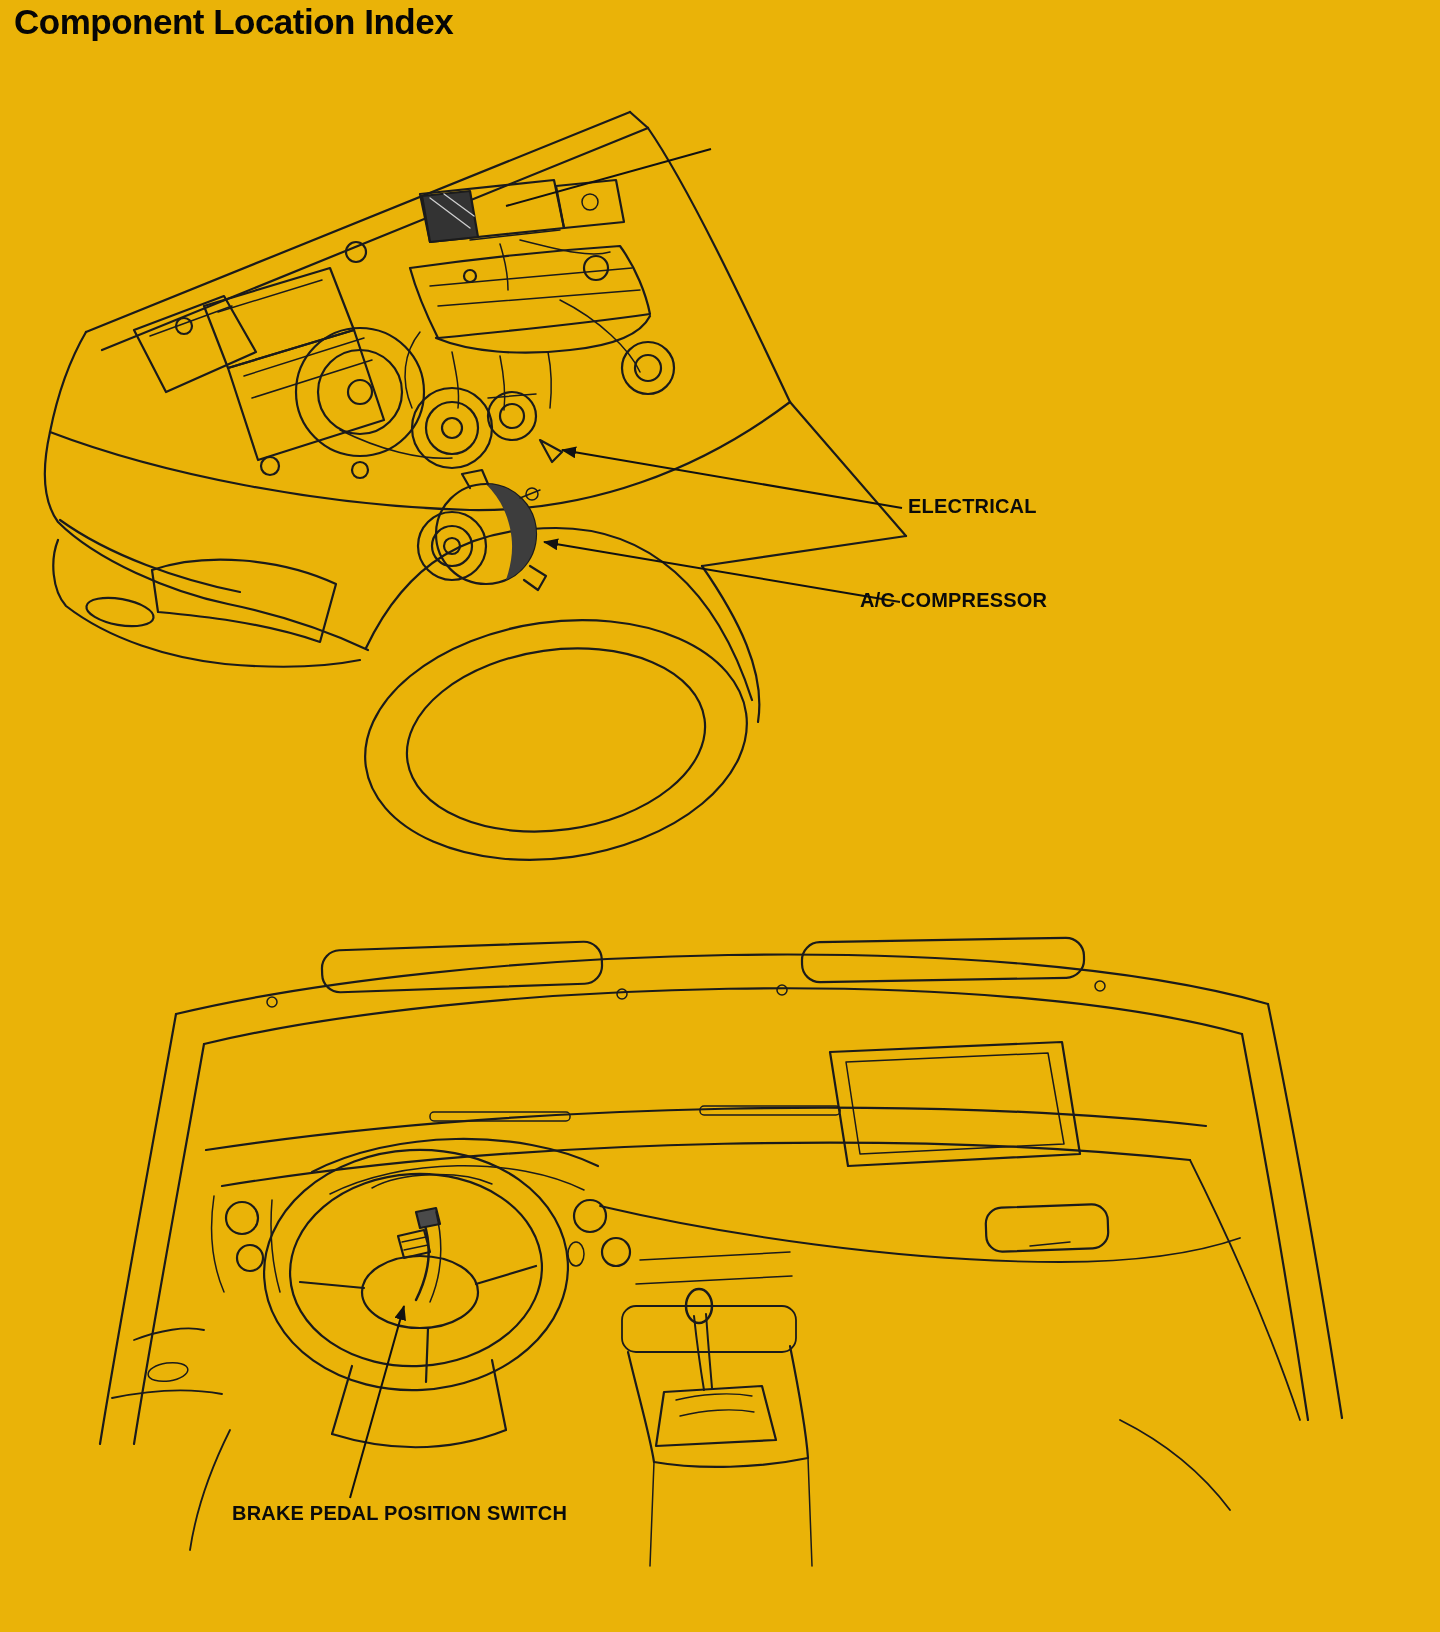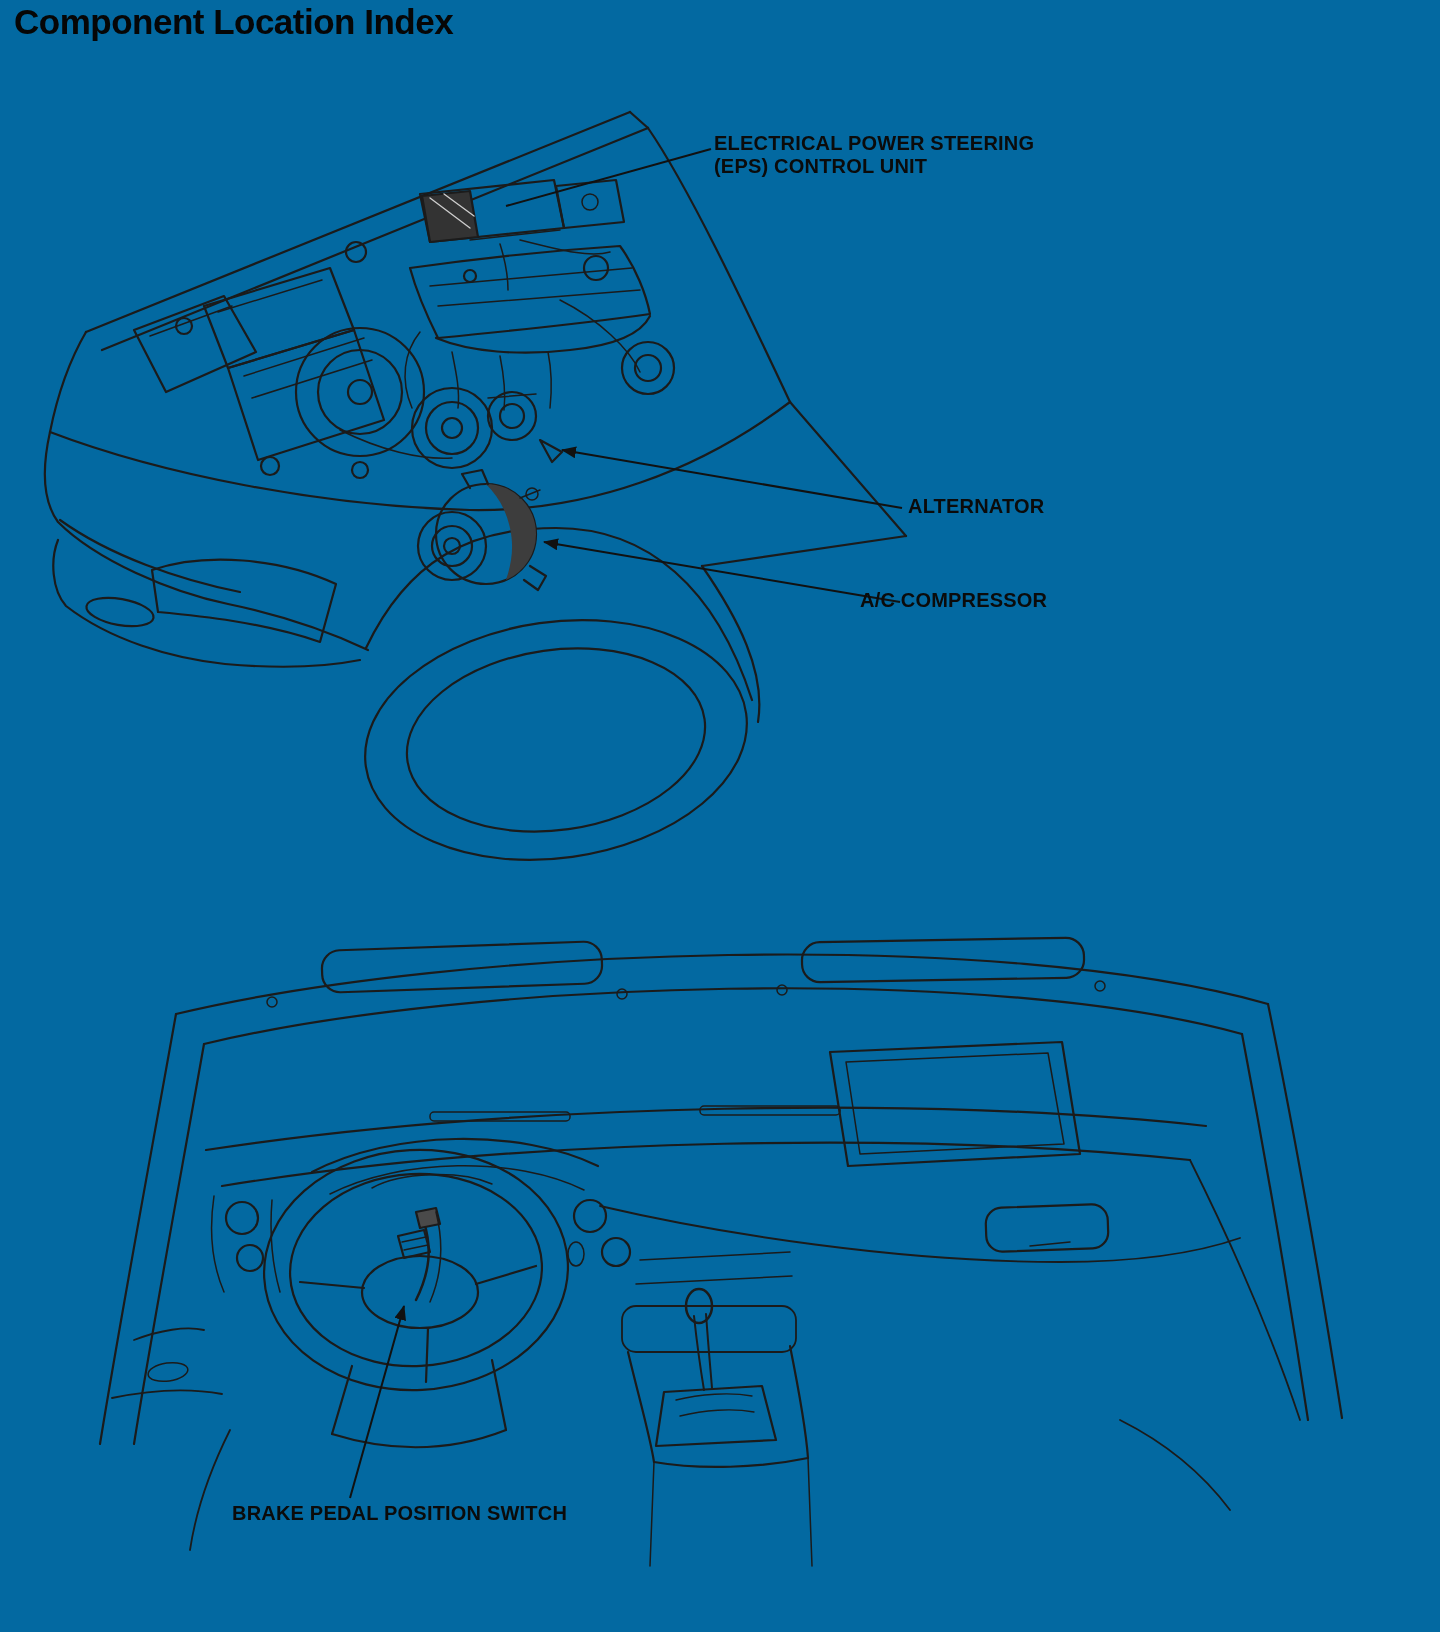--- a/index.html
+++ b/index.html
@@ -3,21 +3,21 @@
 <meta charset="utf-8">
 <style>
   html,body{margin:0;padding:0;}
   body{
     width:1440px;height:1632px;
     background:#ffffff;
     font-family:"Liberation Sans", sans-serif;
     position:relative;
     overflow:hidden;
   }
-  .page{position:absolute;inset:0;background:#0369a1;}
+  .page{position:absolute;inset:0;background:#eab308;}
   .title{
     position:absolute;left:14px;top:2px;
     font-size:35px;font-weight:700;color:#060606;
     letter-spacing:-0.5px;
   }
   .lbl{
     position:absolute;
     font-weight:700;
     font-size:20px;
     line-height:1.15;
@@ -212,23 +212,19 @@
     <g stroke="#111" stroke-width="2" fill="none">
       <path d="M 711 149 L 506 206"></path>
       <path d="M 902 508 L 562 450" marker-end="url(#arrowhead)"></path>
       <path d="M 900 602 L 544 542" marker-end="url(#arrowhead)"></path>
       <path d="M 350 1498 L 404 1306" marker-end="url(#arrowhead)"></path>
     </g>
   </svg>
 
   <div class="title">Component Location Index</div>
 
-  <div class="lbl" style="left:714px;top:132px;">
-    <div>ELECTRICAL POWER STEERING</div>
-    <div>(EPS) CONTROL UNIT</div>
-  </div>
-
-  <div class="lbl" style="left:908px;top:495px;">ALTERNATOR</div>
+
+  <div class="lbl" style="left:908px;top:495px;">ELECTRICAL</div>
 
   <div class="lbl" style="left:860px;top:589px;">A/C COMPRESSOR</div>
 
   <div class="lbl" style="left:232px;top:1502px;">BRAKE PEDAL POSITION SWITCH</div>
 </div>
 
 </body></html>

